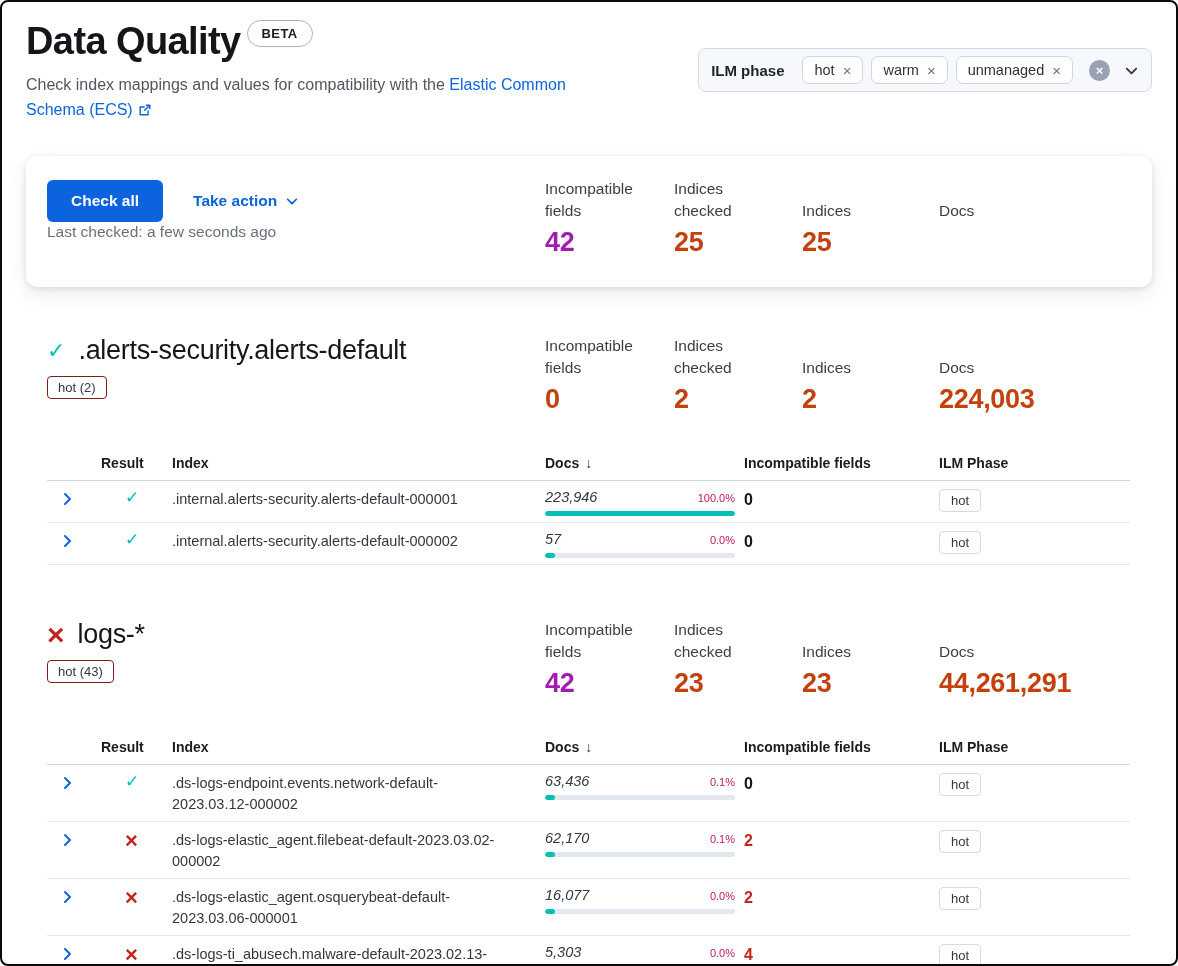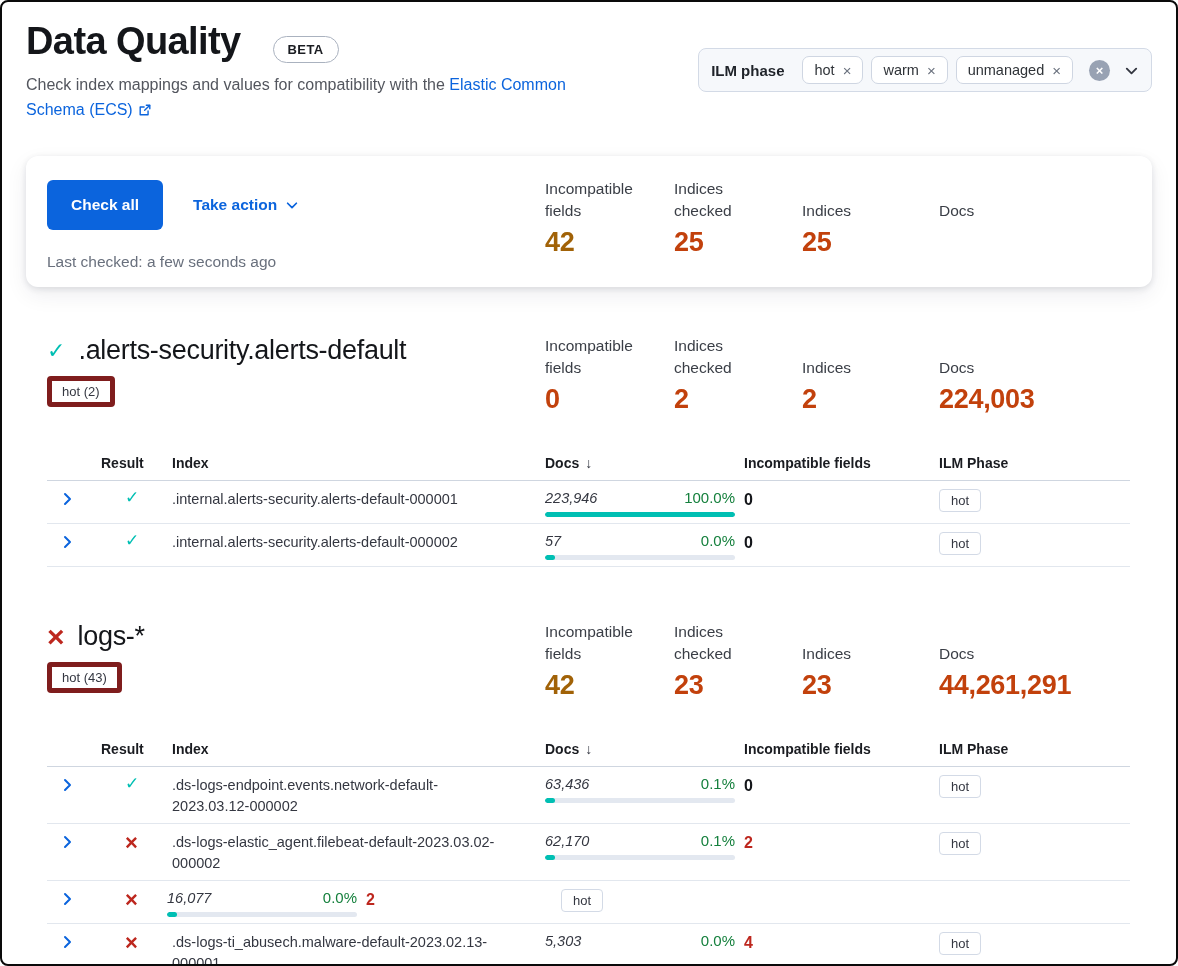--- a/index.html
+++ b/index.html
@@ -4,89 +4,89 @@
 <style>
   html,body { margin:0; padding:0; background:#fff; }
   body { font-family:"Liberation Sans","DejaVu Sans",sans-serif; color:#1a1c21; }
   .frame {
     position:relative; width:1178px; height:966px; box-sizing:border-box;
     border:2px solid #0a0a0a; border-radius:8px; overflow:hidden; background:#fff;
   }
 
   
   .header { display:flex; justify-content:space-between; align-items:flex-start; padding:18px 24px 0 24px; }
-  .title-row { display:flex; align-items:flex-end; gap:32px; }
+  .title-row { display:flex; align-items:flex-start; gap:6px; }
   .page-title { margin:0; font-size:38px; font-weight:800; letter-spacing:-0.6px; color:#14161a; }
   .beta-badge { border:1px solid #aab2bf; border-radius:24px; padding:5px 14px; font-size:13px; font-weight:700; letter-spacing:0.4px; color:#1a1c21; }
   .subtitle { margin-top:9px; max-width:560px; font-size:16px; line-height:25px; color:#53565e; }
   .subtitle .link { color:#0b64dd; font-weight:500; }
   .ext-icon { display:inline-block; vertical-align:-2px; margin-left:5px; }
 
   
   .filter-group { display:flex; align-items:center; margin-top:28px; background:#f6f8fb; border:1px solid #d3dae6; border-radius:8px; padding:7px 12px; gap:8px; }
   .filter-label { font-size:15px; font-weight:600; color:#1f2329; margin-right:10px; }
   .filter-pill { display:flex; align-items:center; gap:8px; background:#fff; border:1px solid #cfd6e2; border-radius:7px; padding:5px 11px; font-size:14.5px; color:#2f3338; }
   .pill-x { color:#69707d; font-size:15px; line-height:1; }
   .pill-x::after { content:"×"; }
   .clear-btn { width:21px; height:21px; border-radius:50%; background:#98a2b3; color:#fff; display:flex; align-items:center; justify-content:center; font-size:13px; font-weight:700; margin-left:8px; }
   .clear-btn::after { content:"×"; }
   .dropdown-chevron { margin-left:6px; color:#343741; display:flex; align-items:center; }
 
   
   .summary-card { position:relative; margin:32px 24px 0 24px; height:131px; box-sizing:border-box; border-radius:12px; background:#fff;
     box-shadow:0 2px 6px rgba(25,35,55,0.12), 0 8px 22px rgba(25,35,55,0.07); padding:24px 0 0 21px; }
   .actions-row { display:flex; align-items:center; gap:30px; }
-  .btn-primary { background:#0b64dd; color:#fff; border:none; border-radius:6px; height:50px; padding:0 24px; font-size:15.5px; font-weight:600; font-family:inherit; cursor:pointer; }
+  .btn-primary { background:#0b64dd; color:#fff; border:none; border-radius:6px; height:42px; padding:0 24px; font-size:15.5px; font-weight:600; font-family:inherit; cursor:pointer; }
   .link-btn { display:flex; align-items:center; gap:8px; color:#0b64dd; font-size:15.5px; font-weight:600; cursor:pointer; }
-  .last-checked { margin-top:23px; font-size:15.5px; color:#69707d; }
+  .last-checked { margin-top:1px; font-size:15.5px; color:#69707d; }
 
   
   .stats { position:absolute; display:flex; top:22px; }
   .summary-card .stats { left:519px; }
   .section .stats { left:543px; top:0; }
   .stat { box-sizing:border-box; padding-right:14px; }
   .stat.s1 { width:129px; }
   .stat.s2 { width:128px; }
   .stat.s3 { width:137px; }
   .stat.s4 { width:215px; }
   .stat-label { min-height:44px; max-width:104px; display:flex; align-items:flex-end; font-size:15.5px; line-height:22px; color:#3a3e46; }
   .stat-value { margin-top:5px; font-size:27px; font-weight:700; letter-spacing:-0.3px; color:#c2410c; }
-  .stat-value.danger { color:#a16207; }
+  .stat-value.danger { color:#a21caf; }
 
   
   .section { position:relative; margin-top:48px; }
   .section.second { margin-top:54px; }
   .section-head { position:relative; min-height:84px; }
   .sec-title-row { display:flex; align-items:center; gap:13px; padding-left:45px; }
   .sec-status { display:flex; align-items:center; line-height:1; }
   .sec-status.pass::before { content:"✓"; color:#00bfb3; font-size:22px; font-weight:700; }
   .sec-status.fail::before { content:"×"; color:#bd271e; font-size:30px; font-weight:700; }
   .sec-title { margin:0; font-size:27px; font-weight:400; letter-spacing:-0.3px; color:#14161a; }
-  .sec-badge { display:inline-block; margin:10px 0 0 45px; border:5px solid #7f1d1d; border-radius:4px; padding:3px 10px; font-size:13px; color:#343741; background:#fff; }
+  .sec-badge { display:inline-block; margin:10px 0 0 45px; border:1px solid #7f1d1d; border-radius:4px; padding:3px 10px; font-size:13px; color:#343741; background:#fff; }
 
   
   .dq-table { margin:36px 46px 8px 45px; }
   .t-head { display:flex; padding-bottom:9px; border-bottom:1px solid #cfd6e0; font-size:14px; font-weight:600; color:#1a1c21; }
   .t-row { display:flex; align-items:flex-start; padding:8px 0 6px 0; min-height:42px; box-sizing:border-box; border-bottom:1px solid #e2e7ee; }
   .col-expand { width:40px; flex:none; }
   .col-result { width:80px; flex:none; padding-left:14px; box-sizing:border-box; }
   .col-index  { width:378px; flex:none; padding-left:5px; padding-right:48px; box-sizing:border-box; }
   .col-docs   { width:199px; flex:none; box-sizing:border-box; }
   .col-incomp { width:195px; flex:none; box-sizing:border-box; }
   .col-ilm    { flex:1; }
   .sort-icon { margin-left:6px; font-weight:600; color:#343741; }
   .sort-icon::after { content:"↓"; }
   .expand-btn { display:inline-flex; margin-left:12px; margin-top:2px; color:#0b64dd; cursor:pointer; }
   .result-icon { display:inline-block; margin-left:24px; line-height:1; }
   .result-icon.pass::before { content:"✓"; color:#00bfb3; font-size:17px; font-weight:700; }
   .result-icon.fail::before { content:"×"; color:#bd271e; font-size:22px; font-weight:700; }
   .index-name { font-size:14.5px; line-height:21px; color:#343741; word-wrap:break-word; overflow-wrap:break-word; display:block; }
   .docs-top { display:flex; justify-content:space-between; align-items:baseline; width:190px; }
   .docs-num { font-size:14.5px; color:#343741;font-style:italic; }
-  .docs-pct { font-size:15px; color:#15803d; }
+  .docs-pct { font-size:11px; color:#be185d; }
   .docs-bar { margin-top:6px; width:190px; height:5px; border-radius:3px; background:#e3e8f0; overflow:hidden; }
   .docs-fill { height:100%; background:#00bfb3; border-radius:3px; }
   .incomp-count { font-size:16px; font-weight:700; color:#14161a; line-height:21px; }
   .incomp-count.danger { color:#bd271e; }
   .ilm-badge { display:inline-block; border:1px solid #d3dae6; border-radius:4px; padding:3px 11px; font-size:13px; color:#343741; background:#fff; }
 </style>
 </head>
 <body>
 
 <div class="frame">
@@ -331,20 +331,23 @@
         <div class="col-ilm"><span class="ilm-badge">hot</span></div>
       </div>
 
       <div class="t-row">
         <div class="col-expand"><span class="expand-btn">
               <svg width="16" height="16" viewBox="0 0 16 16">
                 <polyline points="6,3 11,8 6,13" fill="none" stroke="currentColor" stroke-width="2" stroke-linecap="round" stroke-linejoin="round"></polyline>
               </svg>
             </span></div>
         <div class="col-result"><span class="result-icon fail"></span></div>
+        <div class="col-index">
+            <span class="index-name">.ds-logs-elastic_agent.osquerybeat-default-2023.03.06-000001</span>
+          </div>
         <div class="col-docs">
           <div class="docs-top">
             <span class="docs-num">16,077</span>
             <span class="docs-pct">0.0%</span>
           </div>
           <div class="docs-bar">
               <div class="docs-fill" style="width: 5%;"></div>
             </div>
         </div>
         <div class="col-incomp"><span class="incomp-count danger">2</span></div>

